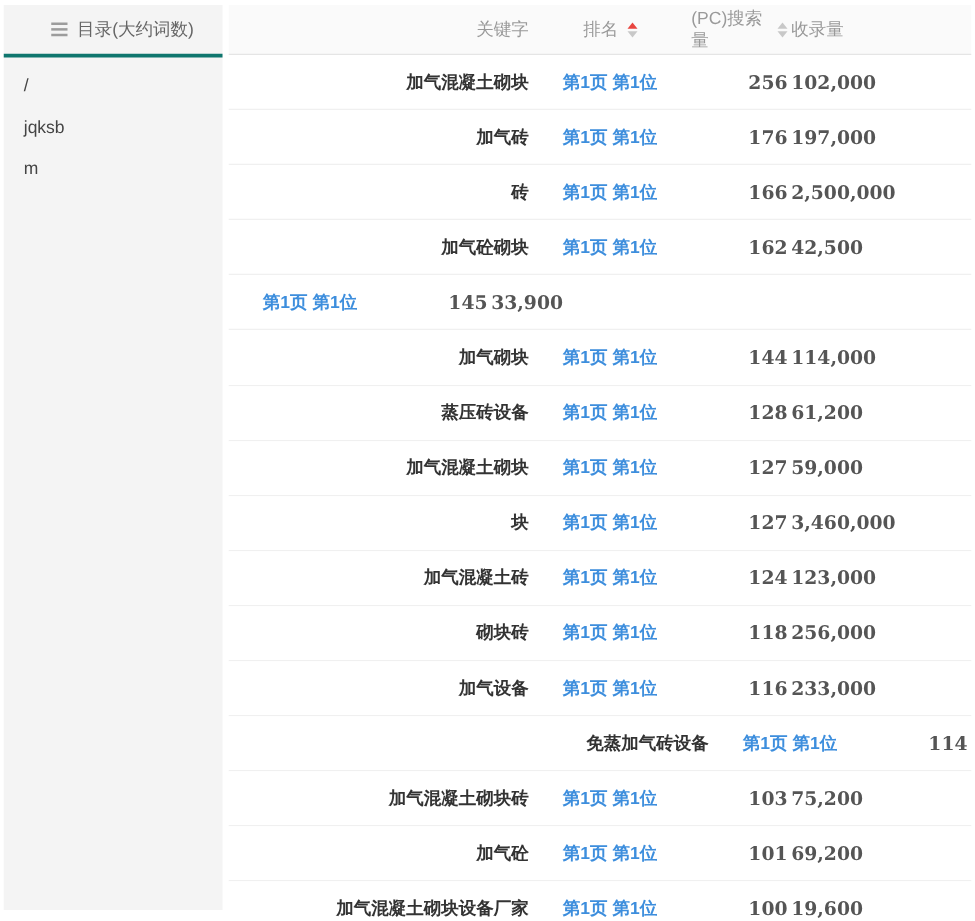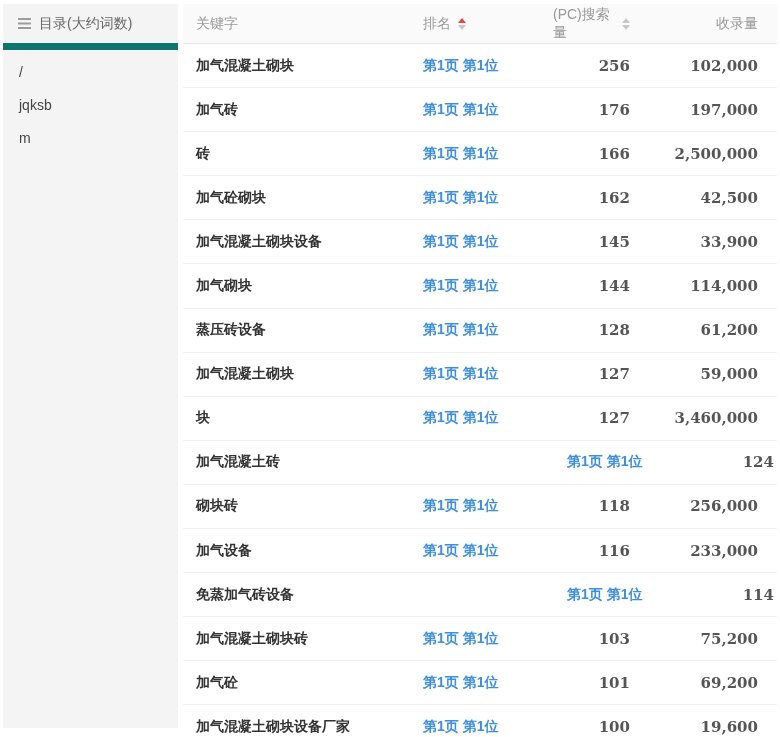--- a/index.html
+++ b/index.html
@@ -8,22 +8,22 @@
     font-family:"Liberation Sans","DejaVu Sans",sans-serif;
     -webkit-font-smoothing:antialiased;
   }
   
   .sidebar{
     position:absolute;left:3px;top:4px;width:175px;height:724px;
     background:var(--sidebar-bg,#f4f4f4);
   }
   .sidebar-header{
     height:39px;display:flex;align-items:center;gap:8px;
-    padding-left:15px;border-bottom:7px solid #0f766e;
-    color:#666;font-size:14px;
+    padding-left:15px;border-bottom:3px solid #0f766e;
+    color:#666;font-size:14px;justify-content:center;
   }
   .list-icon{position:relative;width:13px;height:11px;display:inline-block;flex:0 0 13px;}
   .list-icon::before{
     content:"";position:absolute;left:0;right:0;top:0;height:2px;background:#9c9c9c;
     box-shadow:0 4.5px 0 #9c9c9c,0 9px 0 #9c9c9c;
   }
   .sidebar-list{padding:6px 0;}
   .sidebar-item{
     padding:8px 16px;font-size:14px;color:#444;line-height:17px;cursor:pointer;
   }
@@ -32,25 +32,25 @@
   .thead{
     display:flex;align-items:center;height:39px;
     background:var(--header-bg,#fafafa);border-bottom:1px solid #e5e5e5;
     color:#999;font-size:14px;
   }
   .trow{
     display:flex;align-items:center;height:43.1px;
     border-bottom:1px solid #f0f0f0;font-size:14px;background:#fff;font-weight:bold;
   }
   .col{box-sizing:border-box;}
-  .col.keyword{flex:1;padding-left:13px;text-align:left;color:#333;}
+  .col.keyword{flex:1;padding-left:13px;text-align:right;color:#333;}
   .thead .col.keyword{color:#999;}
-  .col.rank{width:130px;display:flex;align-items:center;gap:7px;}
+  .col.rank{width:130px;display:flex;justify-content:center;align-items:center;gap:7px;}
   .col.search{width:80px;display:flex;justify-content:flex-end;align-items:center;gap:6px;padding-right:3px;}
-  .col.index{width:144px;text-align:right;padding-right:19px;}
+  .col.index{width:144px;text-align:left;padding-right:19px;}
   .num{
     font-family:"DejaVu Serif","Liberation Serif",serif;
     font-size:15px;color:#555;
   }
   .rank-link{color:var(--link-blue,#3d8edd);text-decoration:none;cursor:pointer;white-space:nowrap;}
   
   .sort-group{display:inline-flex;flex-direction:column;gap:2px;cursor:pointer;}
   .tri{width:0;height:0;display:block;}
   .tri-up{border-left:4px solid transparent;border-right:4px solid transparent;border-bottom:5px solid #c8c8c8;}
   .tri-down{border-left:4px solid transparent;border-right:4px solid transparent;border-top:5px solid #c8c8c8;}
@@ -121,21 +121,20 @@
   <div class="trow">
     <div class="col keyword">加气砼砌块</div>
     <div class="col rank">
       <a class="rank-link">第1页 第1位</a>
     </div>
     <div class="col search num">162</div>
     <div class="col index num">42,500</div>
   </div>
 
   <div class="trow">
-    <div class="col keyword">加气混凝土砌块设备</div>
     <div class="col rank">
       <a class="rank-link">第1页 第1位</a>
     </div>
     <div class="col search num">145</div>
     <div class="col index num">33,900</div>
   </div>
 
   <div class="trow">
     <div class="col keyword">加气砌块</div>
     <div class="col rank">
@@ -171,20 +170,21 @@
     <div class="col search num">127</div>
     <div class="col index num">3,460,000</div>
   </div>
 
   <div class="trow">
     <div class="col keyword">加气混凝土砖</div>
     <div class="col rank">
       <a class="rank-link">第1页 第1位</a>
     </div>
     <div class="col search num">124</div>
+    <div class="col index num">123,000</div>
   </div>
 
   <div class="trow">
     <div class="col keyword">砌块砖</div>
     <div class="col rank">
       <a class="rank-link">第1页 第1位</a>
     </div>
     <div class="col search num">118</div>
     <div class="col index num">256,000</div>
   </div>

